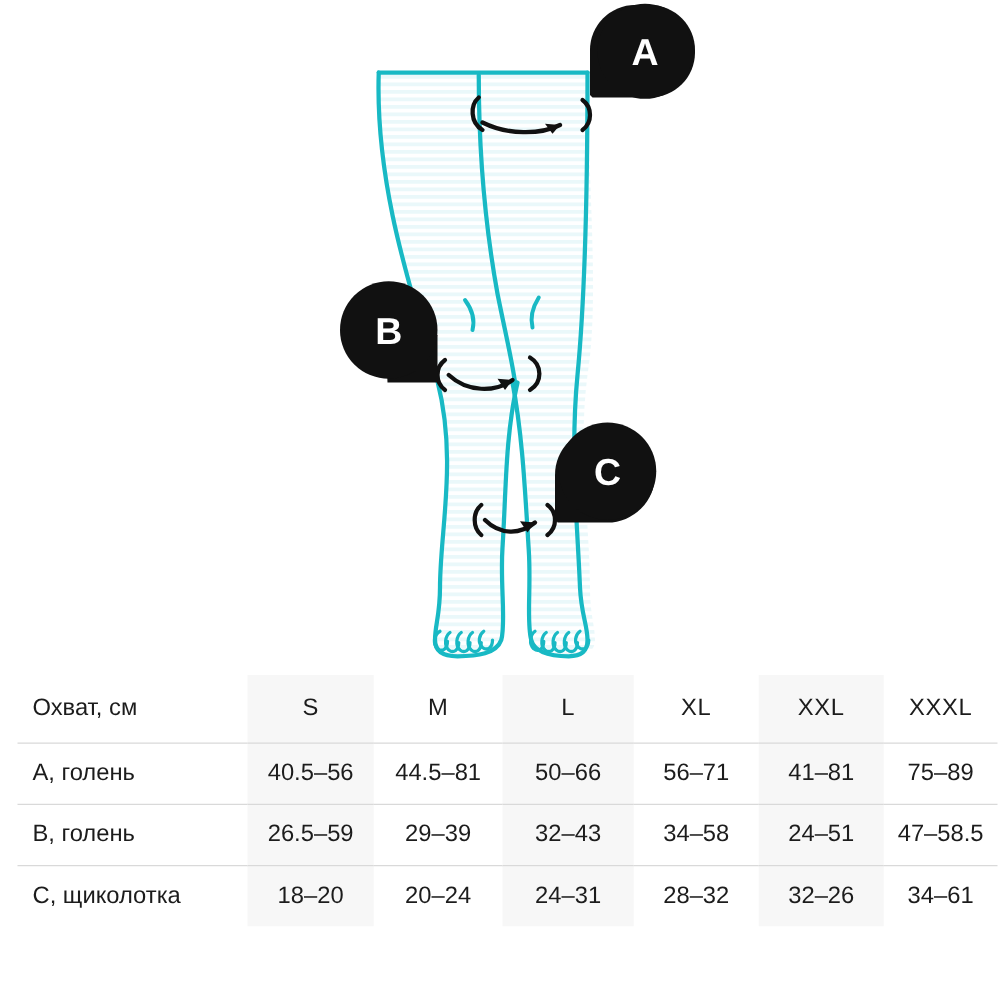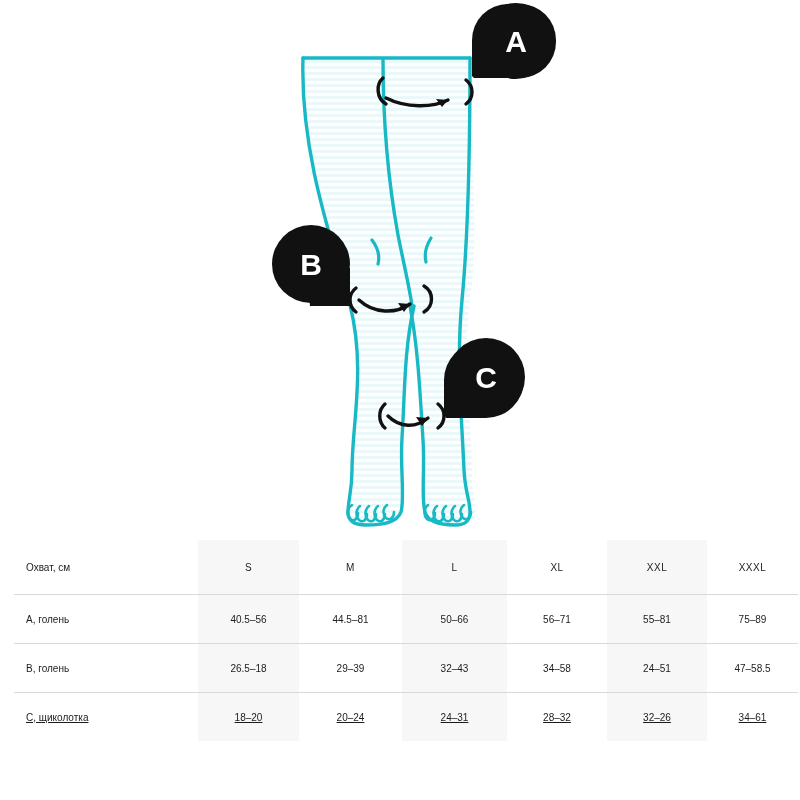--- a/index.html
+++ b/index.html
@@ -49,30 +49,29 @@
     table-layout: fixed;
   }
   table.size-table td, table.size-table th {
     border-top: 1px solid #d9d9d9;
     border-bottom: 1px solid #d9d9d9;
     padding: 0;
     text-align: center;
     vertical-align: middle;
     height: 48px;
     font-weight: normal;
-    font-size: 10px;
+    font-size: 19px;
     color: #1c1c1c;
   }
   table.size-table thead th {
     border-top: none;
     height: 54px;
   }
   table.size-table tbody tr:last-child td {
     border-bottom: none;
-    text-decoration: underline;
   }
   .col-label {
     text-align: left !important;
     padding-left: 12px !important;
     font-weight: bold;
     font-size: 15px;
     width: 172px;
   }
   thead .col-label {
     font-weight: bold;
@@ -210,26 +209,26 @@
           <th class="hdr w-xxxl">XXXL</th>
         </tr>
       </thead>
       <tbody>
         <tr>
           <td class="col-label">A, голень</td>
           <td class="shaded">40.5–56</td>
           <td>44.5–81</td>
           <td class="shaded">50–66</td>
           <td>56–71</td>
-          <td class="shaded">55–81</td>
+          <td class="shaded">41–81</td>
           <td>75–89</td>
         </tr>
         <tr>
           <td class="col-label">B, голень</td>
-          <td class="shaded">26.5–18</td>
+          <td class="shaded">26.5–59</td>
           <td>29–39</td>
           <td class="shaded">32–43</td>
           <td>34–58</td>
           <td class="shaded">24–51</td>
           <td>47–58.5</td>
         </tr>
         <tr>
           <td class="col-label">C, щиколотка</td>
           <td class="shaded">18–20</td>
           <td>20–24</td>

